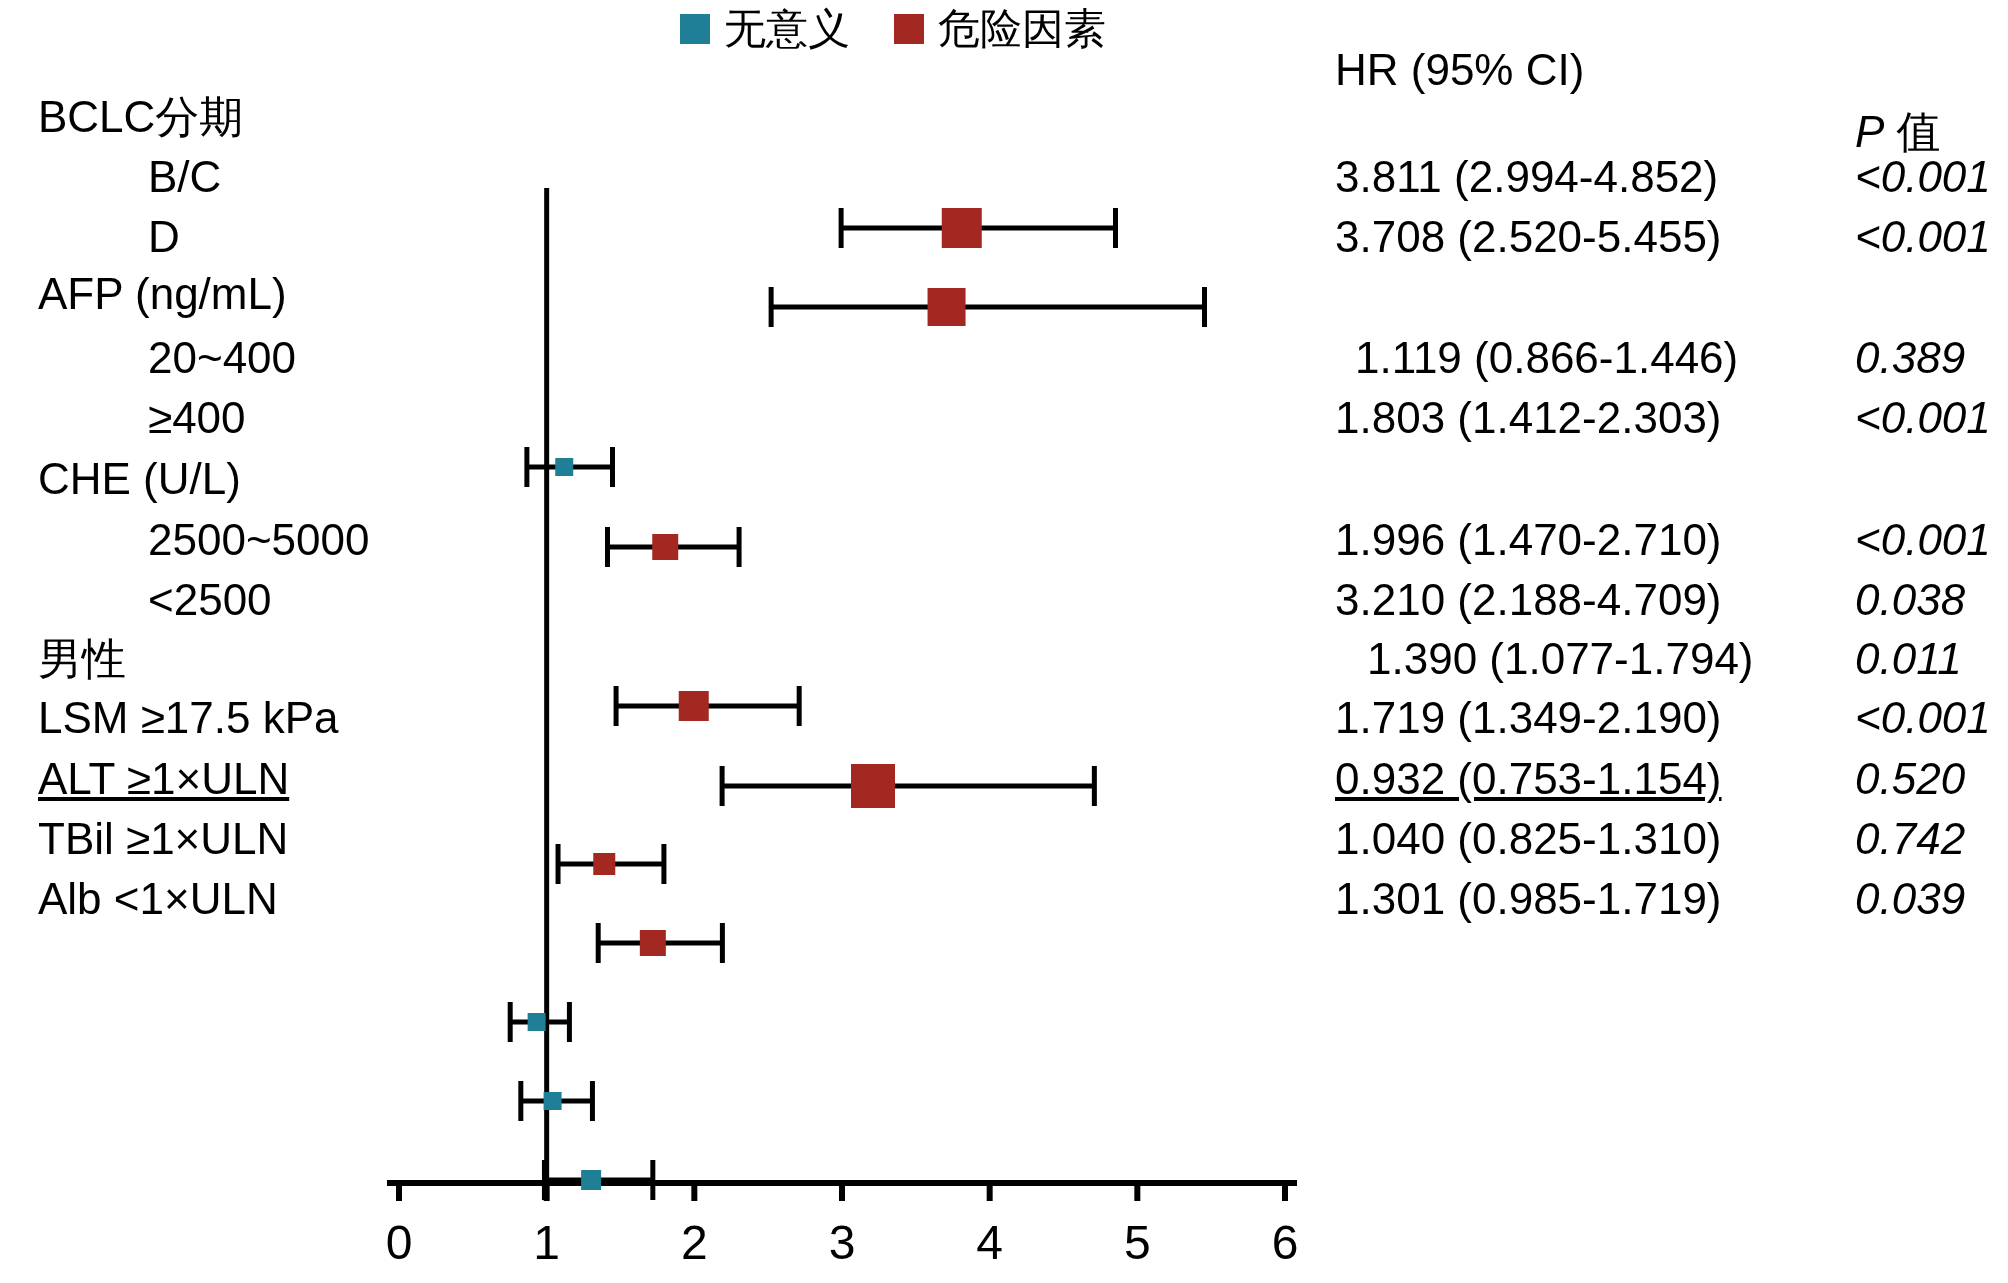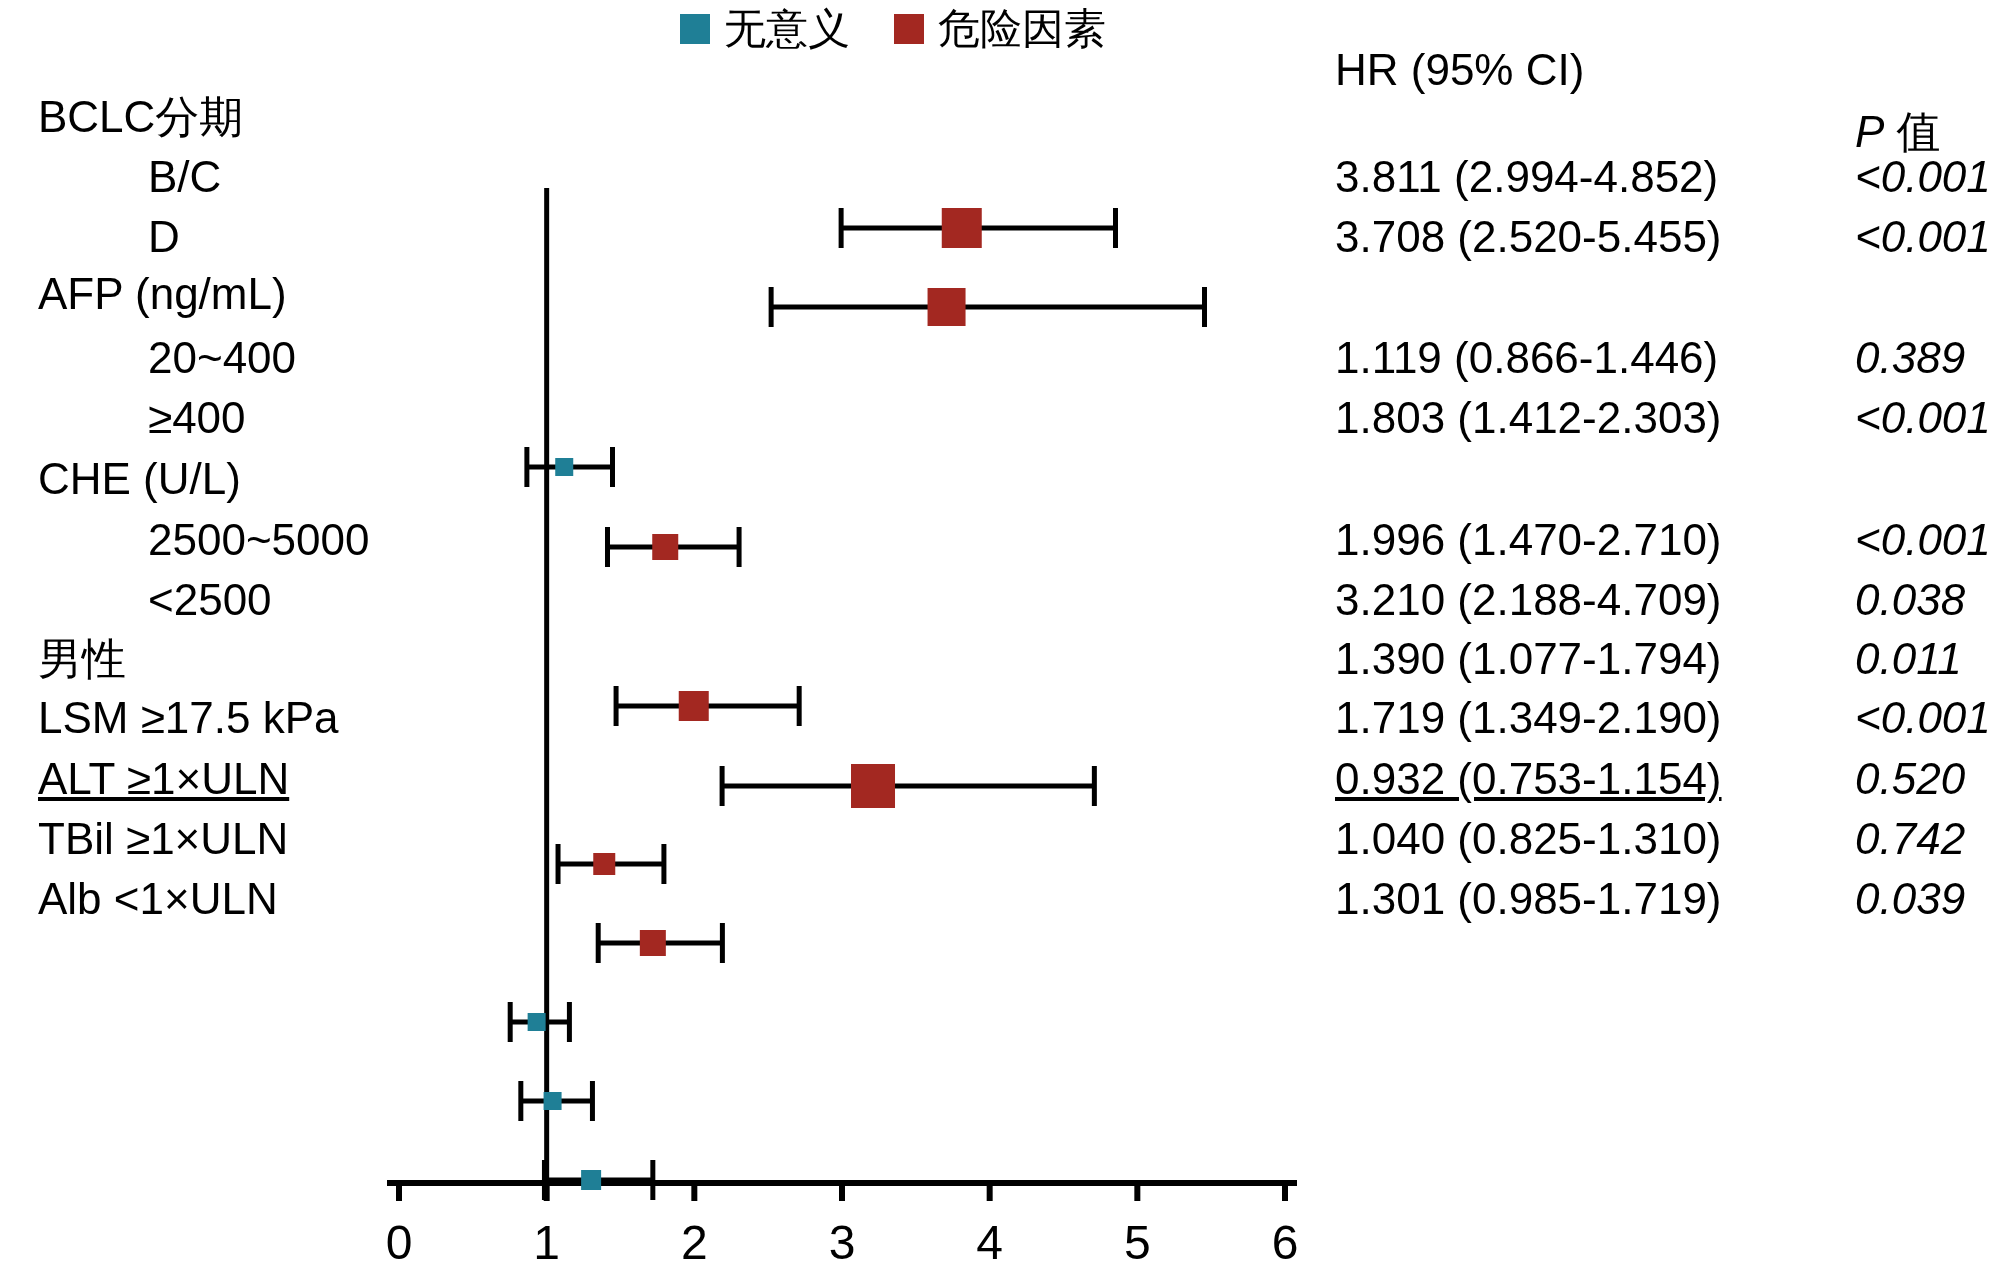--- a/index.html
+++ b/index.html
@@ -113,25 +113,25 @@
       <div class="row-label sub" style="top: 578px;">&lt;2500</div>
       <div class="row-label plain" style="top: 637px;">男性</div>
       <div class="row-label plain" style="top: 696px;">LSM ≥17.5 kPa</div>
       <div class="row-label plain" style="top: 757px; text-decoration: underline;">ALT ≥1×ULN</div>
       <div class="row-label plain" style="top: 817px;">TBil ≥1×ULN</div>
       <div class="row-label plain" style="top: 877px;">Alb &lt;1×ULN</div>
     </div>
   <div id="hrcol">
       <div class="hr-text" style="top: 155px;">3.811 (2.994-4.852)</div>
       <div class="hr-text" style="top: 215px;">3.708 (2.520-5.455)</div>
-      <div class="hr-text" style="top: 336px;">1.119 (0.866-1.446)</div>
+      <div class="hr-text" style="top: 336px; margin-left: 20px;">1.119 (0.866-1.446)</div>
       <div class="hr-text" style="top: 396px;">1.803 (1.412-2.303)</div>
       <div class="hr-text" style="top: 518px;">1.996 (1.470-2.710)</div>
       <div class="hr-text" style="top: 578px;">3.210 (2.188-4.709)</div>
-      <div class="hr-text" style="top: 637px;">1.390 (1.077-1.794)</div>
+      <div class="hr-text" style="top: 637px; margin-left: 32px;">1.390 (1.077-1.794)</div>
       <div class="hr-text" style="top: 696px;">1.719 (1.349-2.190)</div>
       <div class="hr-text" style="top: 757px; text-decoration: underline;">0.932 (0.753-1.154)</div>
       <div class="hr-text" style="top: 817px;">1.040 (0.825-1.310)</div>
       <div class="hr-text" style="top: 877px;">1.301 (0.985-1.719)</div>
     </div>
   <div id="pcol">
       <div class="p-text" style="top: 155px;">&lt;0.001</div>
       <div class="p-text" style="top: 215px;">&lt;0.001</div>
       <div class="p-text" style="top: 336px;">0.389</div>
       <div class="p-text" style="top: 396px;">&lt;0.001</div>

